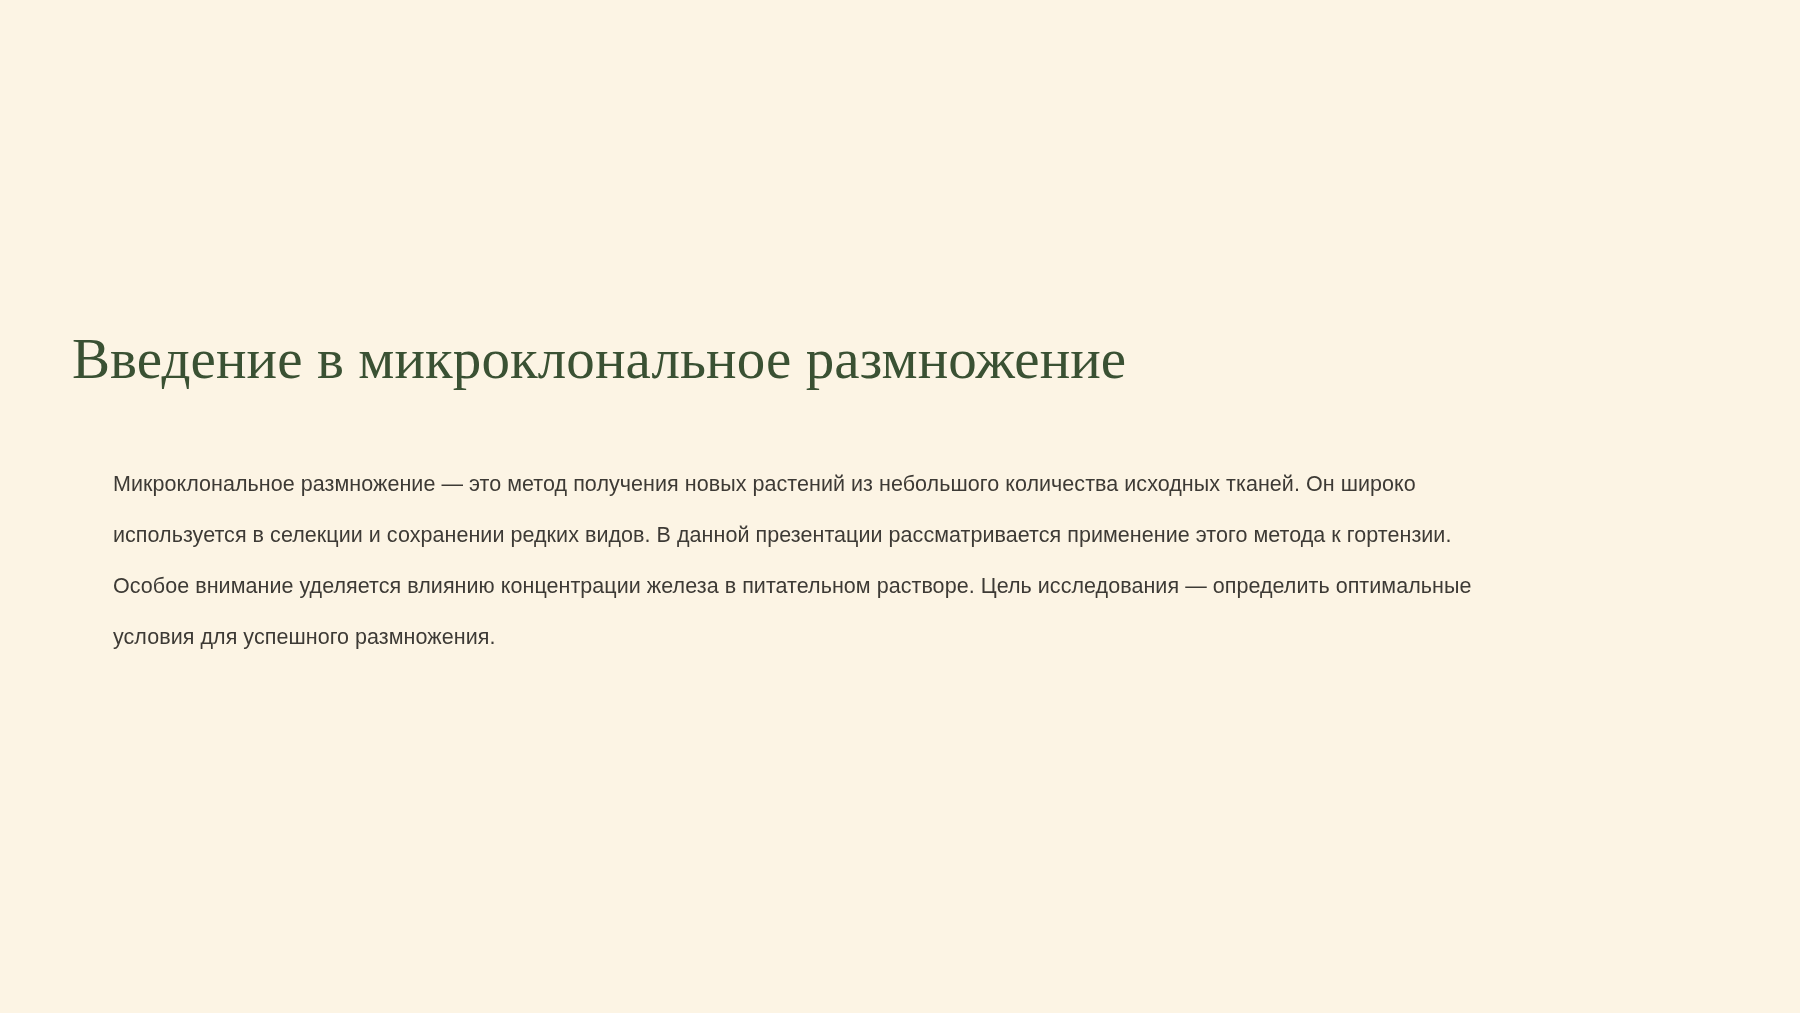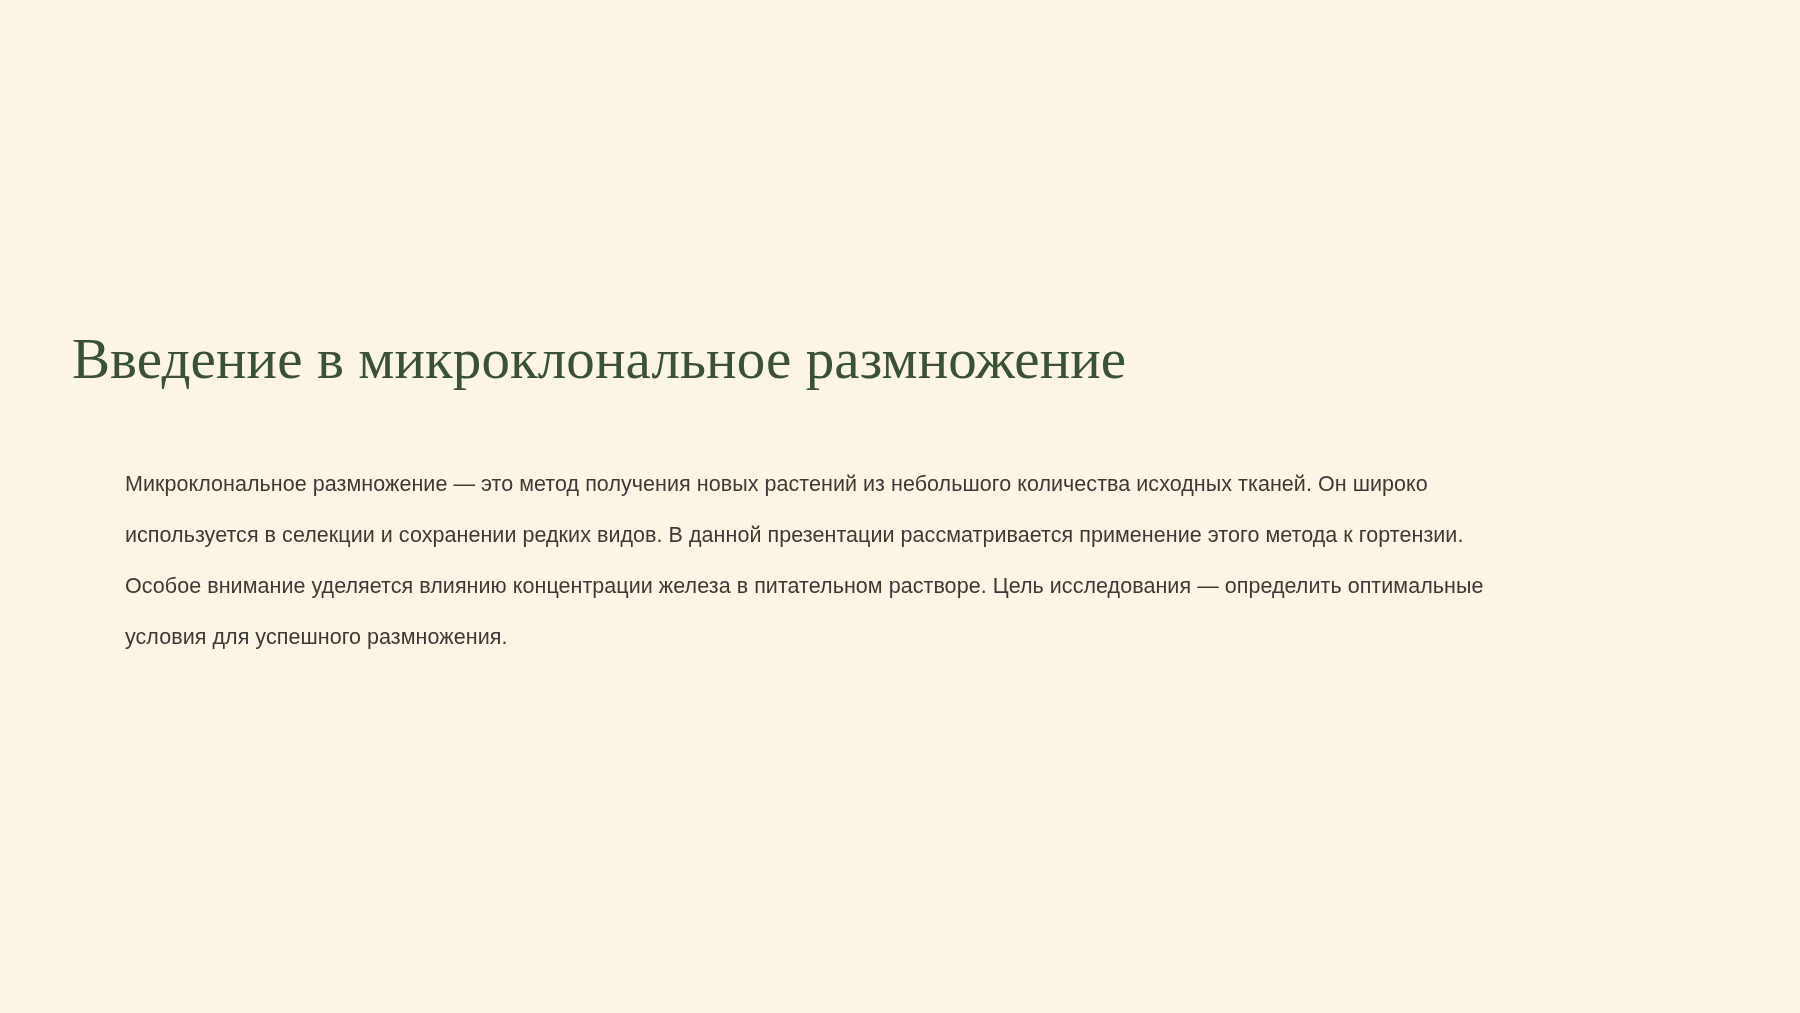--- a/index.html
+++ b/index.html
@@ -28,21 +28,21 @@
     font-family: "Liberation Serif", "DejaVu Serif", serif;
     font-size: 57px;
     line-height: 1.15;
     font-weight: 400;
     color: #3A5133;
     letter-spacing: 0.1px;
     white-space: nowrap;
   }
   .body-block {
     position: absolute;
-    left: 84px;
+    left: 72px;
     top: 437px;
     width: 1420px;
     display: flex;
     align-items: flex-end;
   }
   .accent-bar {
     flex: 0 0 auto;
     width: 5px;
     background: #3D5434;
     border-radius: 0;

